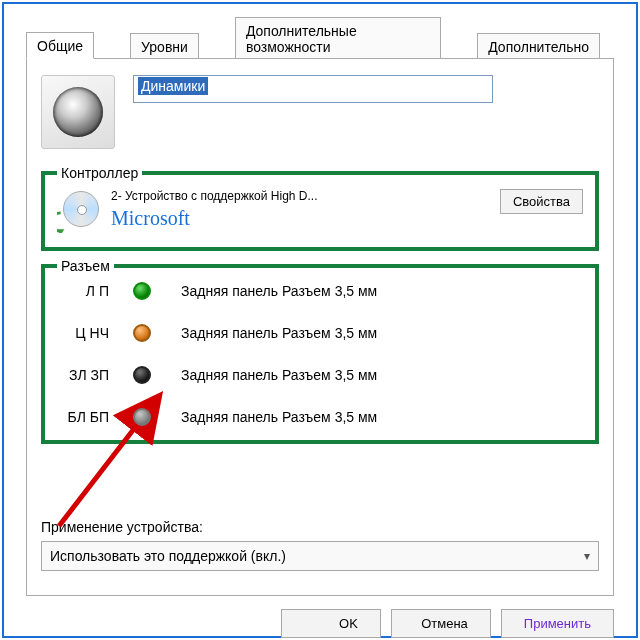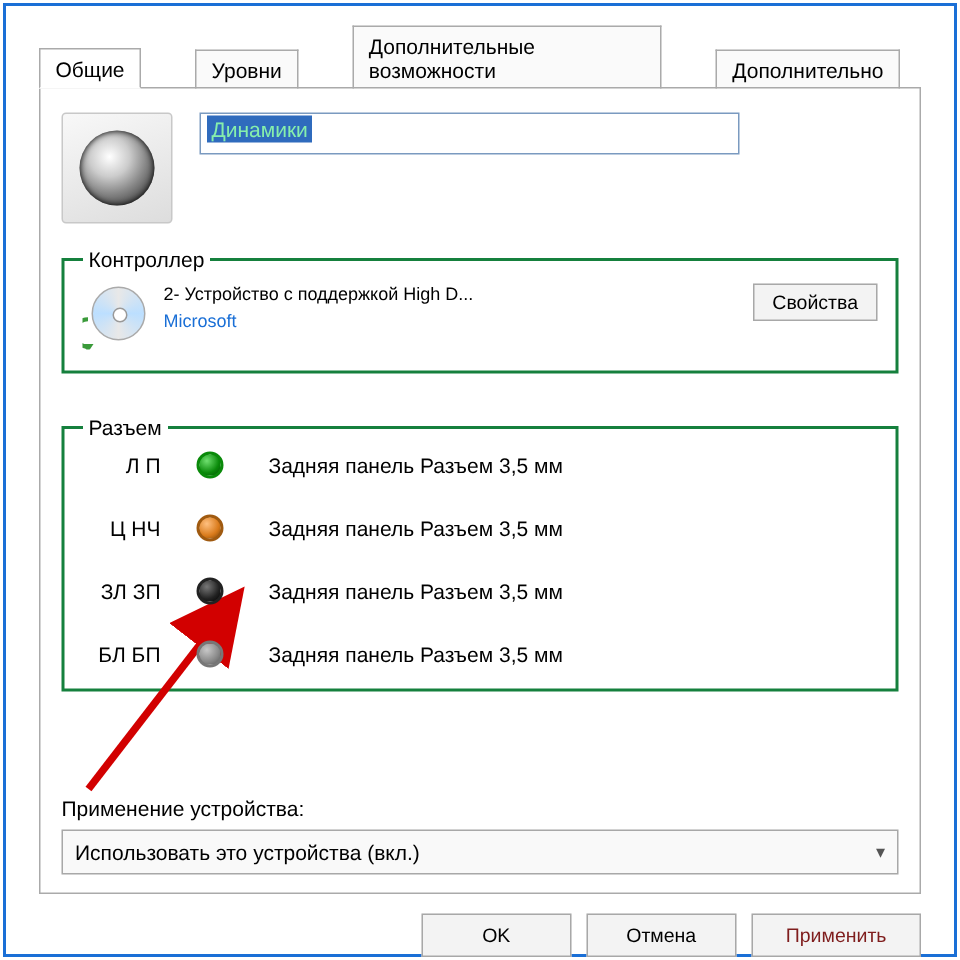--- a/index.html
+++ b/index.html
@@ -72,41 +72,41 @@
     width: 50px; height: 50px; border-radius: 50%;
     background: radial-gradient(circle at 40% 35%, #fff 0%, #ccc 30%, #888 55%, #555 75%, #333 100%);
     box-shadow: inset 0 0 4px #000;
   }
   .name-input {
     width: 360px;
     height: 28px;
     border: 1px solid #7a9ac0;
     padding: 2px 4px;
     font-size: 14px;
-    color: #86efac;
+    color: #ffffff;
     background: #fff;
     margin-bottom: 10px;
   }
   .name-input .sel {
     background: #2f6bbd;
     padding: 1px 3px;
   }
   .btn {
     font-family: inherit;
     font-size: 13px;
     padding: 4px 12px;
     background: #f3f3f3;
     border: 1px solid #a8a8a8;
     cursor: pointer;
     min-width: 80px;
   }
   .btn u { text-decoration: underline; }
   fieldset.group {
-    border: 2px solid #15803d;
-    margin: 0 0 28px 0;
+    border: 4px solid #15803d;
+    margin: 0 0 7px 0;
     padding: 8px 12px 14px 12px;
     position: relative;
   }
   fieldset.group > legend {
     font-size: 14px;
     padding: 0 4px;
   }
   .controller-row {
     display: flex;
     align-items: flex-start;
@@ -123,21 +123,21 @@
   .disc-icon .disc::after {
     content:""; position:absolute; left:50%; top:50%; width:8px; height:8px;
     margin:-4px; background:#fff; border:1px solid #999; border-radius:50%;
   }
   .disc-icon .arrow {
     position:absolute; left:0; bottom:0; width:22px; height:22px;
   }
   .disc-icon .arrow svg { width:22px; height:22px; }
   .controller-text { flex: 1; }
   .controller-text .cname { font-size: 12px; margin-bottom: 4px; }
-  .controller-text .mfr { color: #1a6fd6; font-size: 12px; }
+  .controller-text .mfr { color: #1a6fd6; font-size: 20px; font-family: Liberation Serif, serif; }
   .jack-grid {
     display: grid;
     grid-template-columns: 52px 24px 1fr;
     row-gap: 6px;
     column-gap: 8px;
     align-items: center;
     font-size: 14px;
     position: relative;
     z-index: 2;
     gap: 24px;
@@ -167,22 +167,22 @@
     padding-left: 8px;
     font-size: 14px;
     display:flex; align-items:center; justify-content:space-between;
     cursor: pointer;
   }
   .usage-select .chev { padding-right:8px; color:#555; font-size:12px; }
   .footer-btns {
     position:absolute; bottom:-2px; right:22px;
     display:flex; gap:10px; padding-top:6px;
   }
-  .footer-btns .btn { min-width:100px; padding:6px 22px; }
-  .footer-btns .btn.disabled { color:#7f1d1d; }
+  .footer-btns .btn { min-width:100px; padding:6px 22px;text-align:right; }
+  .footer-btns .btn.disabled { color:#6d28d9; }
 </style>
 </head>
 <body>
 
 <div class="dialog">
 
   <div class="tabs">
     <div class="tab active">Общие</div>
     <div class="tab">Уровни</div>
     <div class="tab">Дополнительные возможности</div>
@@ -243,24 +243,24 @@
 
     <svg class="arrow-annot" viewBox="0 0 130 190">
       <defs>
         <marker id="ah" markerWidth="10" markerHeight="10" refX="8" refY="5" orient="auto">
           <path d="M0 0 L10 5 L0 10 Z" fill="#d20000"></path>
         </marker>
       </defs>
       <line x1="10" y1="185" x2="108" y2="58" stroke="#d20000" stroke-width="5" marker-end="url(#ah)"></line>
     </svg>
 
-    <div style="position:absolute; left:14px; right:14px; bottom:12px;">
+    <div style="position:absolute; left:14px; right:14px; bottom:24px;">
       <div class="device-usage-label">Применение устройства:</div>
       <div class="usage-select">
-        <span>Использовать это устройства (вкл.)</span>
+        <span>Использовать это поддержкой (вкл.)</span>
         <span class="chev">▾</span>
       </div>
     </div>
 
   </div>
 
   <div class="footer-btns">
     <button class="btn">OK</button>
     <button class="btn">Отмена</button>
     <button class="btn disabled">Применить</button>

